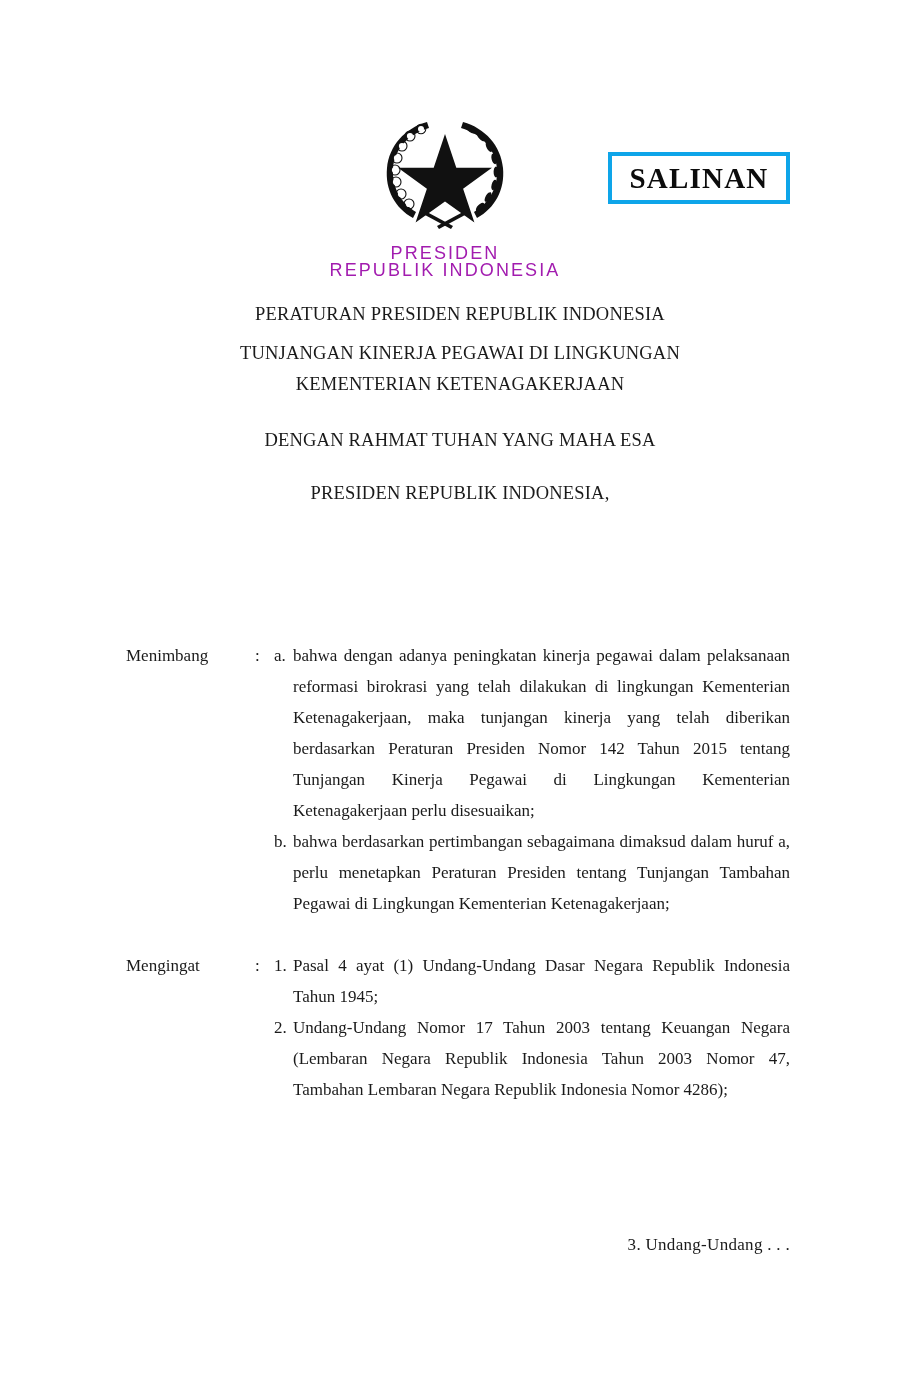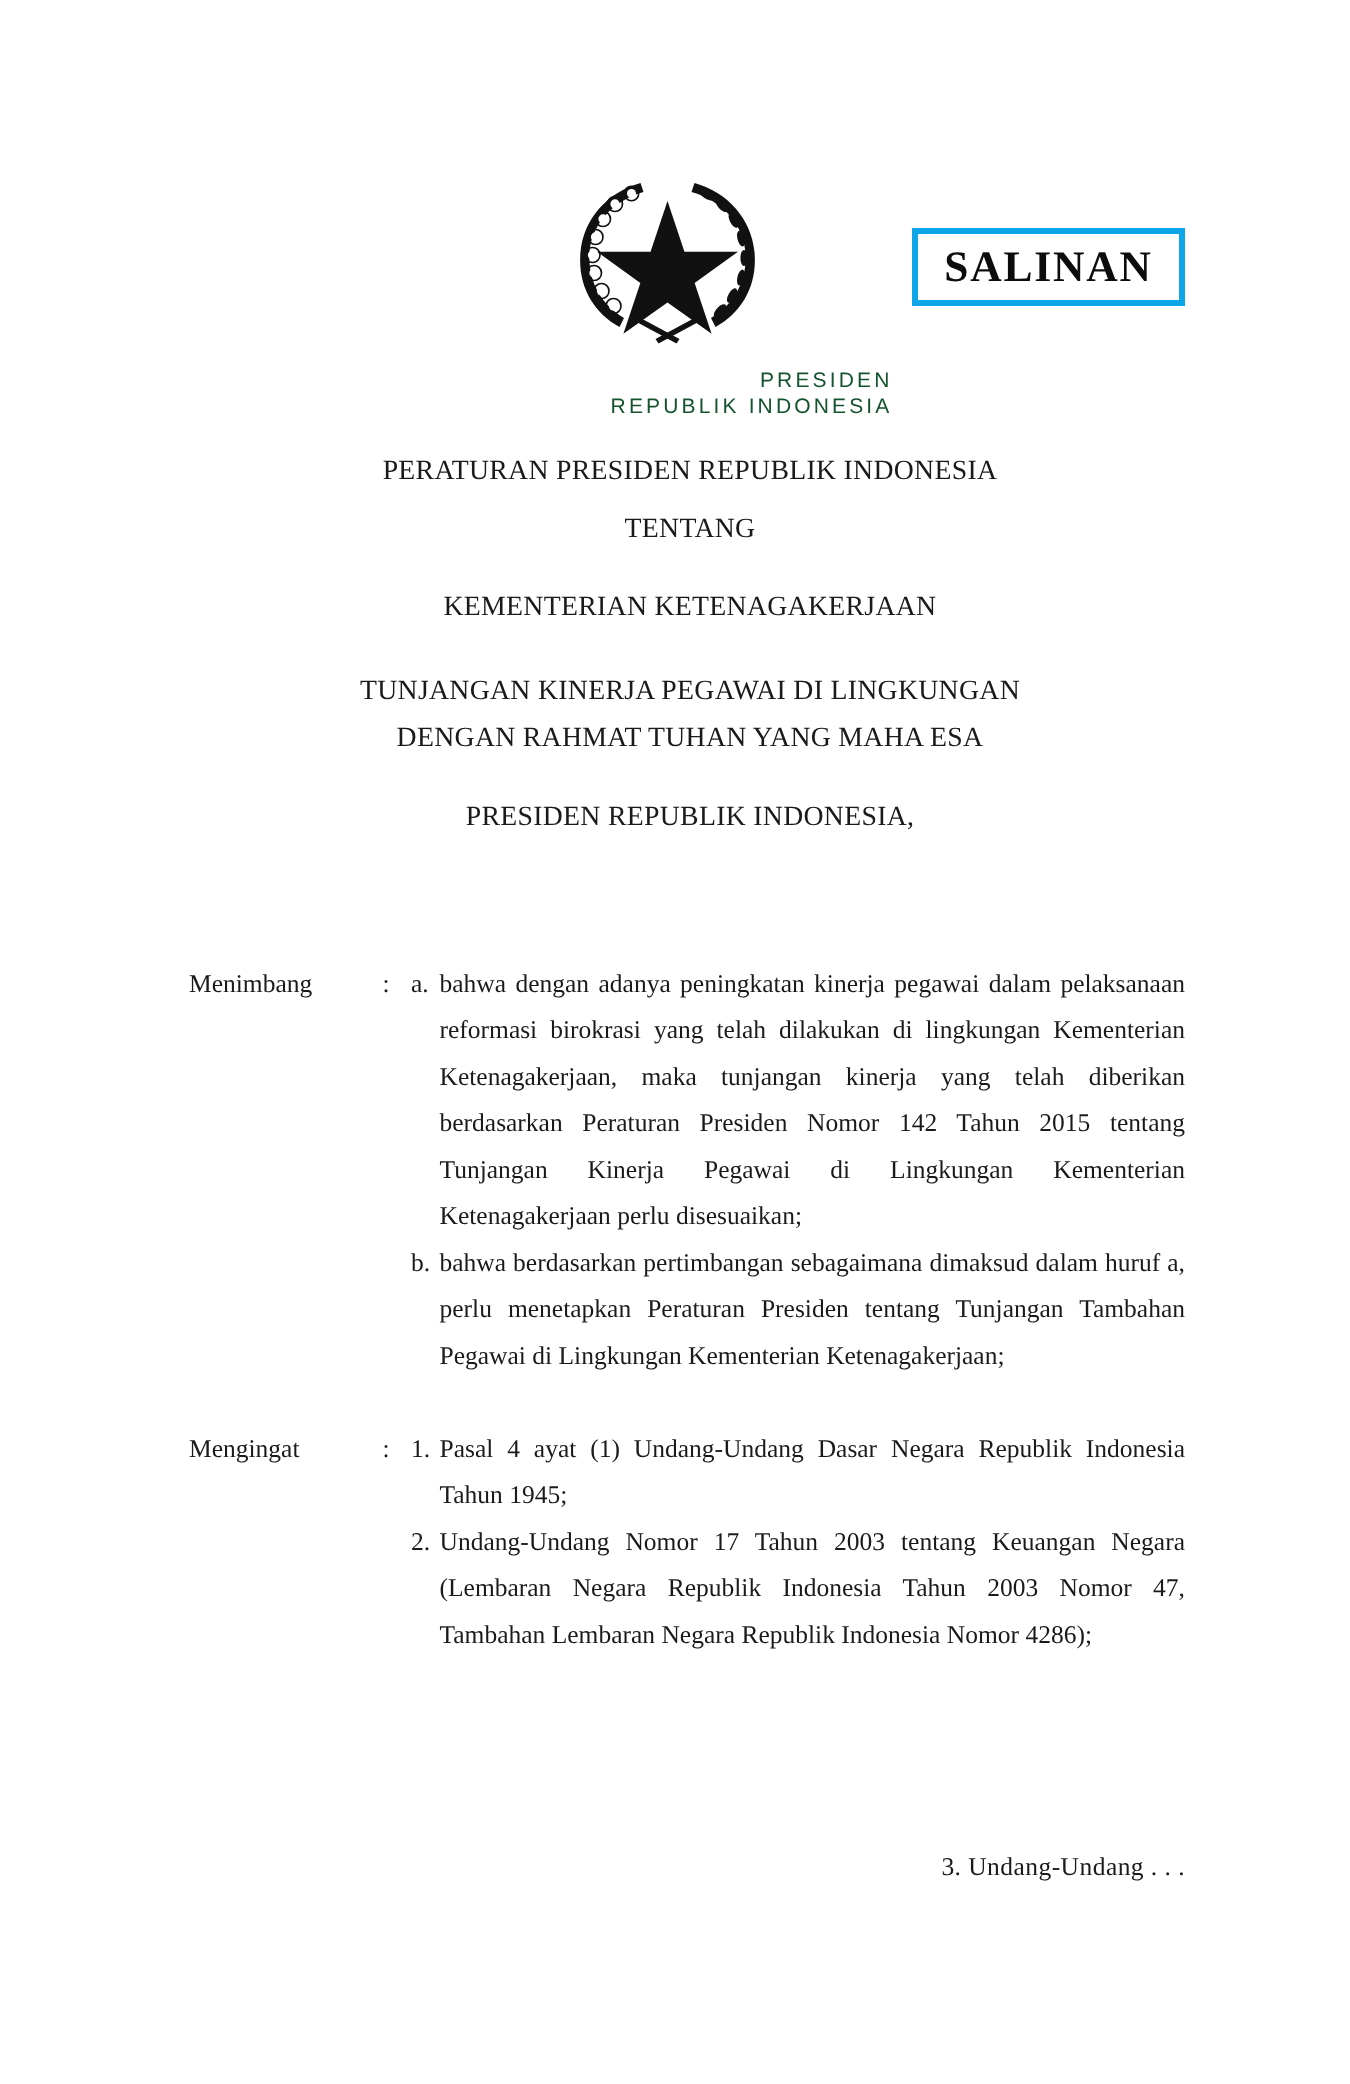--- a/index.html
+++ b/index.html
@@ -60,26 +60,26 @@
     line-height: 1;
     color: #0c0c0c;
   }
 
   
   .caption-box {
     position: absolute;
     left: 295px;
     top: 145px;
     width: 300px;
-    text-align: right;
+    text-align: center;
     font-family: "Liberation Sans", "DejaVu Sans", sans-serif;
-    font-size: 14px;
+    font-size: 18px;
     letter-spacing: 2.1px;
     line-height: 16.5px;
-    color: #14532d;
+    color: #a21caf;
   }
 
   
   .title-block {
     position: absolute;
     left: 130px;
     top: 303px;
     width: 660px;
     text-align: center;
   }
@@ -243,24 +243,23 @@
       <div>REPUBLIK INDONESIA</div>
     </div>
 
   </div>
 
   <div class="title-block">
 
     <div class="title-line t-peraturan">PERATURAN PRESIDEN REPUBLIK INDONESIA</div>
 
 
-    <div class="title-line t-tentang">TENTANG</div>
-
+
+    <div class="title-line t-subject1">TUNJANGAN KINERJA PEGAWAI DI LINGKUNGAN</div>
     <div class="title-line t-subject2">KEMENTERIAN KETENAGAKERJAAN</div>
-    <div class="title-line t-subject1">TUNJANGAN KINERJA PEGAWAI DI LINGKUNGAN</div>
 
     <div class="title-line t-dengan">DENGAN RAHMAT TUHAN YANG MAHA ESA</div>
 
     <div class="title-line t-presiden">PRESIDEN REPUBLIK INDONESIA,</div>
 
   </div>
 
   <div class="clauses">
 
     <div class="clause-group">

